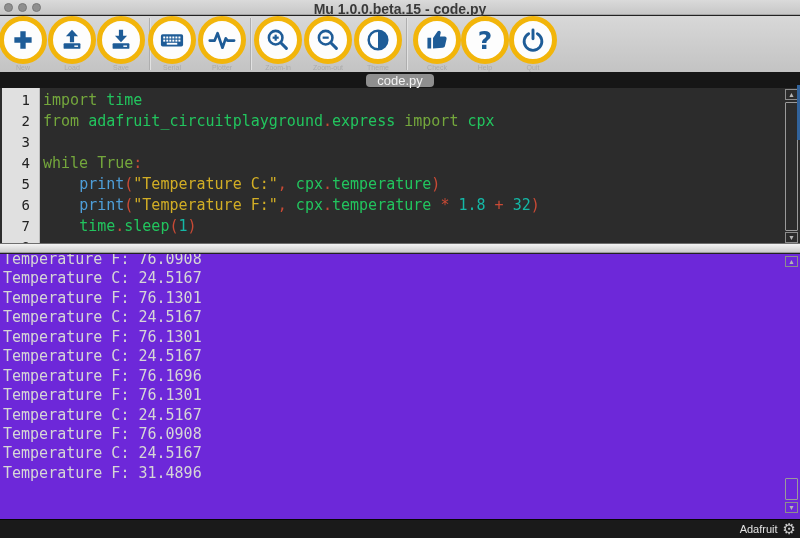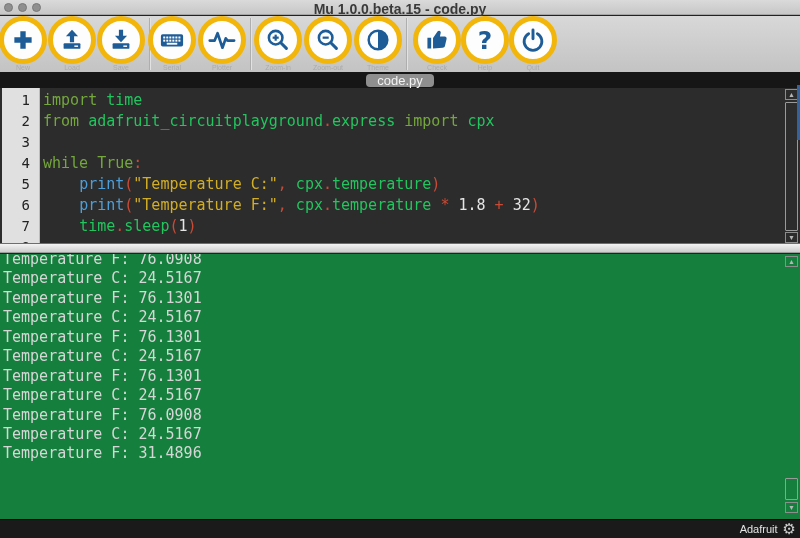--- a/index.html
+++ b/index.html
@@ -67,21 +67,21 @@
   .gutter-line { height:21px; line-height:21px; }
   .code-area {
     position:absolute; left:41px; top:0; right:14px; bottom:0;
     font-family:"DejaVu Sans Mono", monospace; font-size:15px; color:#dcdcdc;
     padding:2px 0 0 2px; white-space:pre; cursor:text;
   }
   .code-line { height:21px; line-height:21px; }
   .tk-kw  { color:#74a73c; }
   .tk-str { color:#d2ae25; }
   .tk-fn  { color:#4e9ed9; }
-  .tk-num { color:#e5e5e5; }
+  .tk-num { color:#14b8a6; }
   .tk-op  { color:#c94a35; }
   .tk-txt { color:#22c55e; }
 
   
   .blue-strip { position:absolute; left:797px; top:85px; width:3px; height:55px; background:#31639c; }
 
   
   .sb-box {
     position:absolute; left:785px; width:13px; border:1px solid #8d8d8d;
     background:transparent; color:#b5b5b5; font-size:7px; line-height:9px;
@@ -92,21 +92,21 @@
   
   .splitter {
     position:absolute; left:0; top:243px; width:800px; height:10px;
     background:linear-gradient(#f4f4f4,#cdcdcd);
     border-top:1px solid #6e6e6e; border-bottom:1px solid #9c9c9c; cursor:row-resize;
   }
 
   
   .console {
     position:absolute; left:0; top:254px; width:800px; height:265px;
-    background:#15803d; overflow:hidden; cursor:text;
+    background:#6d28d9; overflow:hidden; cursor:text;
   }
   .console-inner {
     margin-top:-4px; padding-left:3px;
     font-family:"DejaVu Sans Mono", monospace; font-size:15px; color:#d6d6d6;
   }
   .console-line { height:19.45px; line-height:19.45px; white-space:pre; }
 
   
   .statusbar {
     position:absolute; left:0; top:519px; width:800px; height:19px;
@@ -287,20 +287,21 @@
   <div class="splitter"></div>
 
   <div class="console">
     <div class="console-inner" id="console-inner">
         <div class="console-line">Temperature F: 76.0908</div>
         <div class="console-line">Temperature C: 24.5167</div>
         <div class="console-line">Temperature F: 76.1301</div>
         <div class="console-line">Temperature C: 24.5167</div>
         <div class="console-line">Temperature F: 76.1301</div>
         <div class="console-line">Temperature C: 24.5167</div>
+        <div class="console-line">Temperature F: 76.1696</div>
         <div class="console-line">Temperature F: 76.1301</div>
         <div class="console-line">Temperature C: 24.5167</div>
         <div class="console-line">Temperature F: 76.0908</div>
         <div class="console-line">Temperature C: 24.5167</div>
         <div class="console-line">Temperature F: 31.4896</div>
       </div>
   </div>
 
   <div class="sb-box" style="top:256px; height:11px;">▲</div>
   <div class="sb-thumb" style="top:478px; height:22px;"></div>

